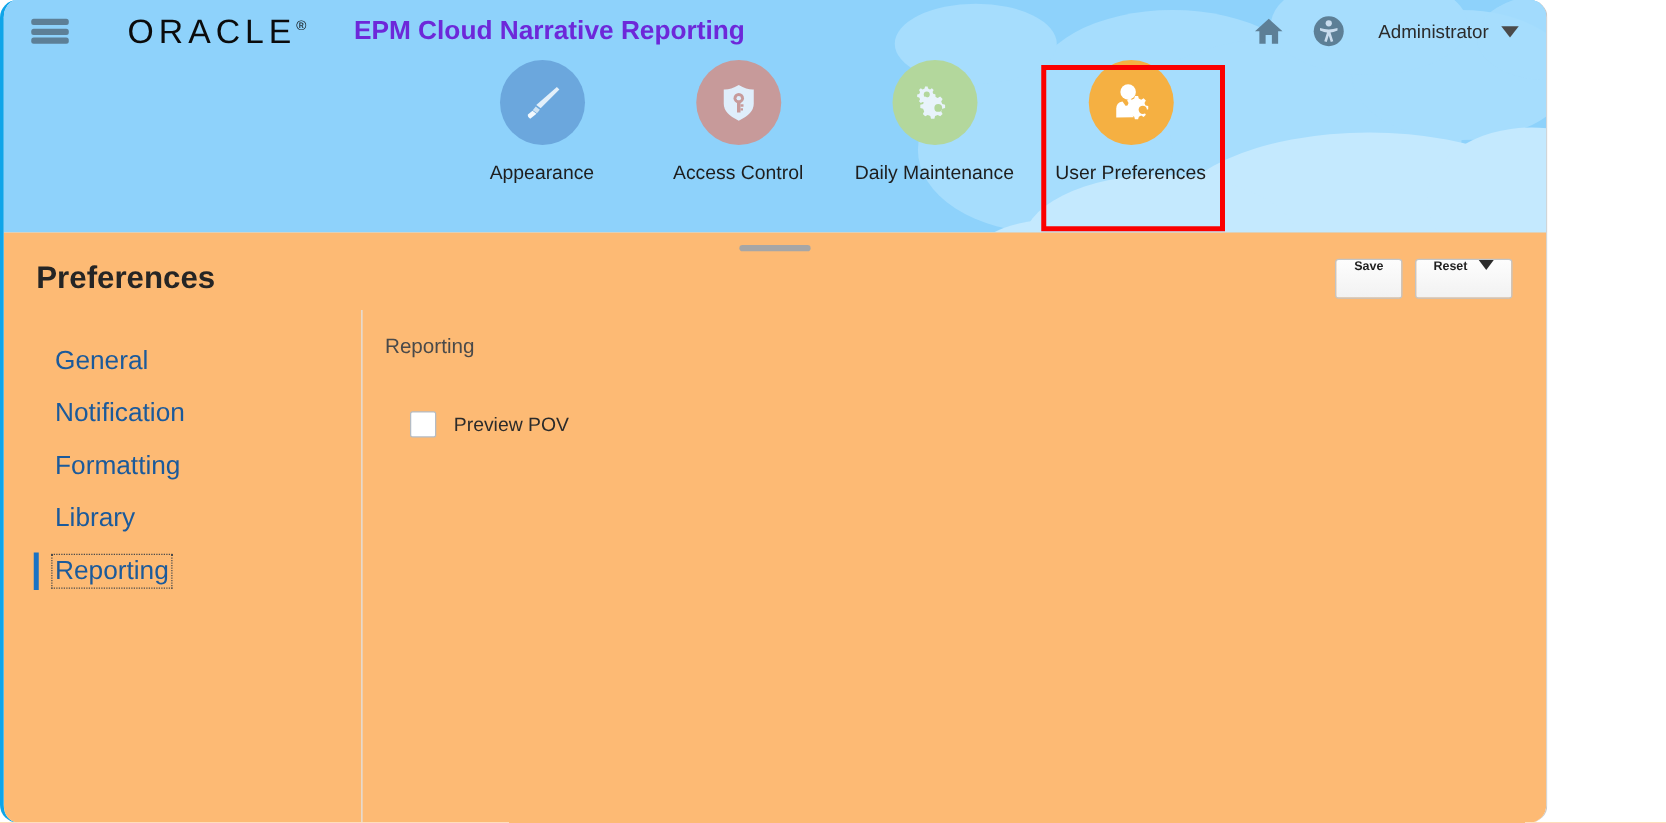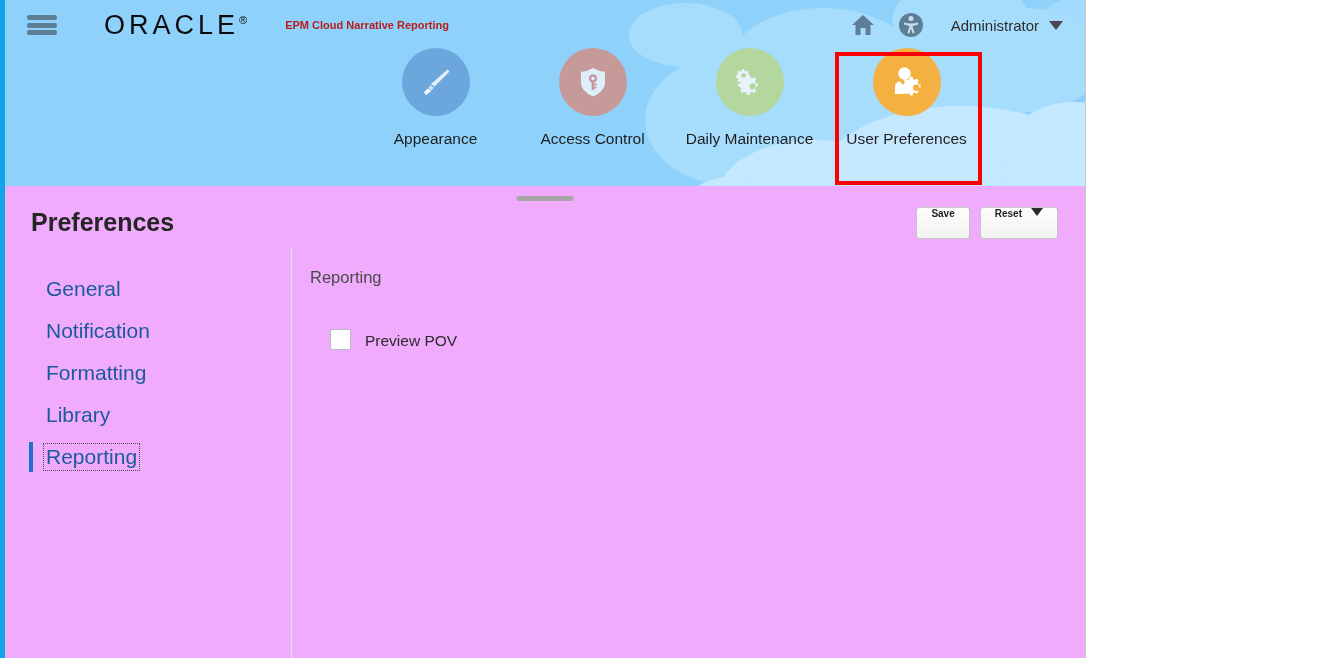--- a/index.html
+++ b/index.html
@@ -15,26 +15,27 @@
     font-family: "Liberation Sans", sans-serif;
     background: #ffffff;
     color: #333333;
     position: relative;
   }
 
   
   .page-frame {
     position: absolute;
     top: 0; left: 0;
-    width: 1086px;
+    width: 1238px;
     height: 658px;
-    border-left: 5px solid #0ea5e9;
+    border-left: 3px solid #0ea5e9;
     border-right: 1px solid #c9c9c9;
     background: #ffffff;
     overflow: hidden;
+    border-radius: 14px;
   }
 
   
   .banner {
     position: relative;
     width: 100%;
     height: 186px;
     background: #8ed2fb;
     overflow: hidden;
   }
@@ -83,23 +84,23 @@
     user-select: none;
     white-space: nowrap;
   }
   .oracle-logo .reg {
     font-size: 11px;
     vertical-align: super;
     letter-spacing: 0;
   }
   .app-title {
     margin-left: 38px;
-    font-size: 11px;
+    font-size: 21px;
     font-weight: bold;
-    color: #b91c1c;
+    color: #6d28d9;
     white-space: nowrap;
   }
   .topbar-right {
     margin-left: auto;
     display: flex;
     align-items: center;
     padding-right: 22px;
   }
   .icon-btn {
     width: 36px;
@@ -189,21 +190,21 @@
     border-radius: 3px;
     background: #a6a6a6;
     z-index: 3;
   }
 
   
   .content {
     position: relative;
     width: 100%;
     height: 472px;
-    background: #f0abfc;
+    background: #fdba74;
   }
   .page-header {
     position: relative;
     height: 62px;
     display: flex;
     align-items: center;
   }
   .page-title {
     margin-left: 26px;
     margin-top: 10px;

